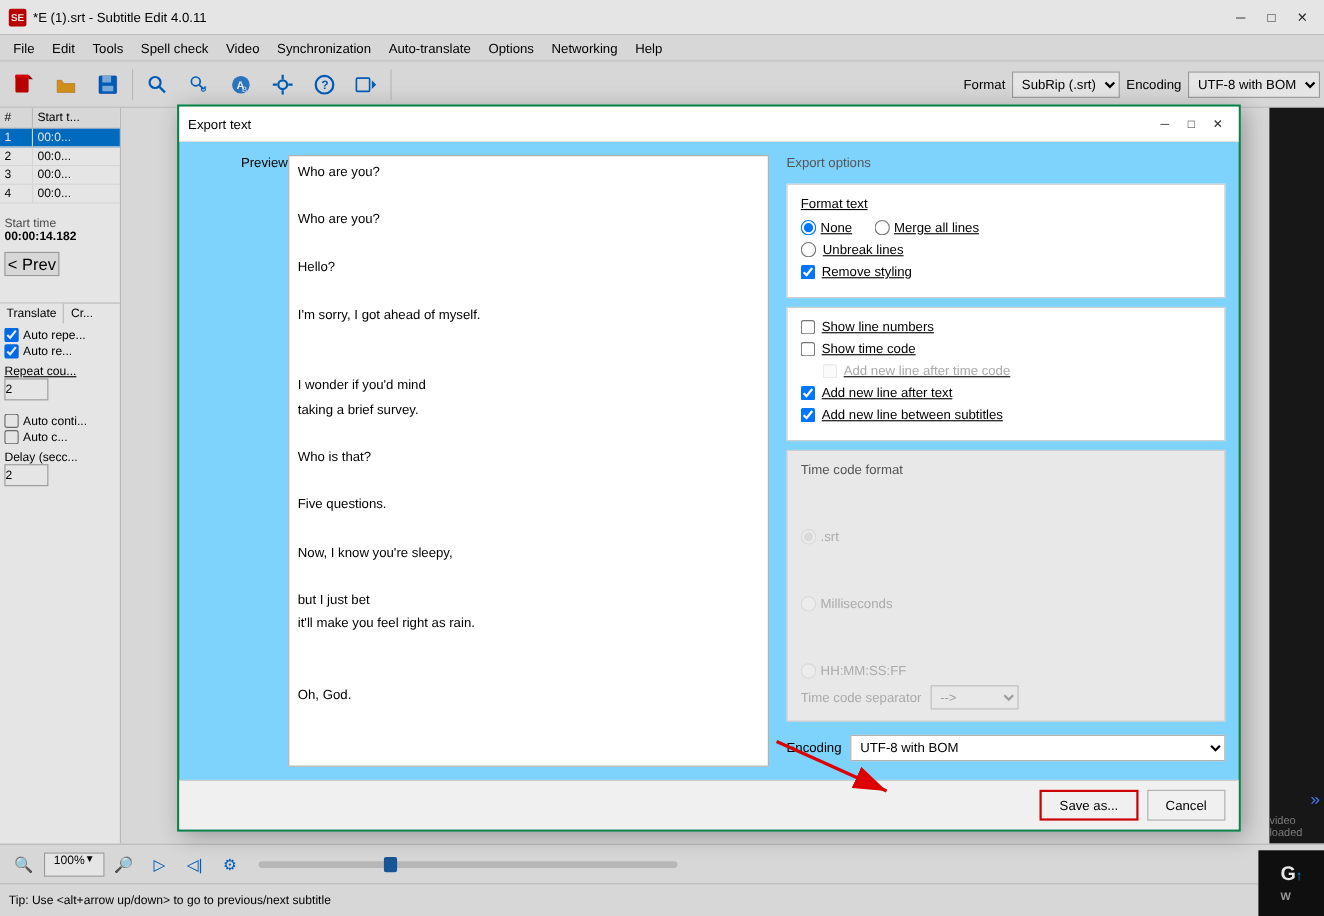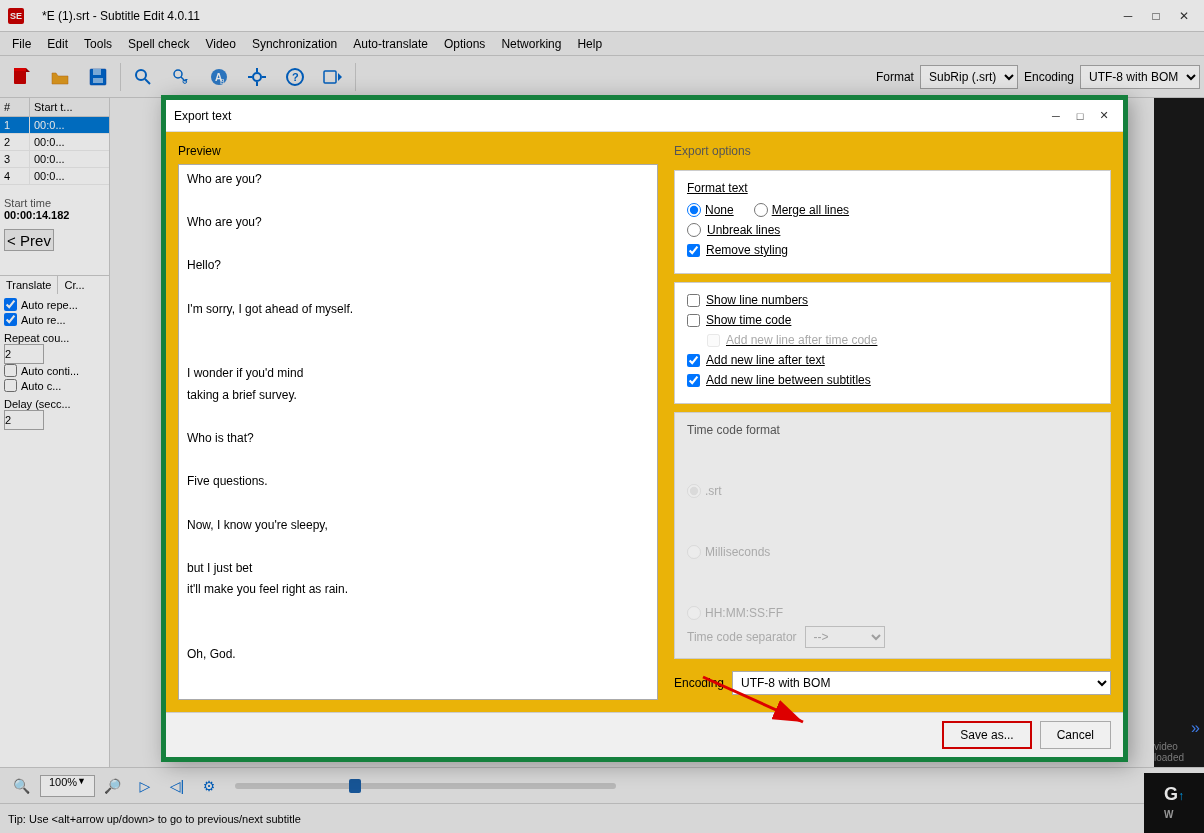--- a/index.html
+++ b/index.html
@@ -27,21 +27,21 @@
       height: 32px;
       display: flex;
       align-items: center;
       justify-content: space-between;
       padding: 0 8px;
       border-bottom: 1px solid #ccc;
     }
     .title-bar-left {
       display: flex;
       align-items: center;
-      gap: 18px;
+      gap: 6px;
     }
     .title-bar-icon {
       width: 16px;
       height: 16px;
       background: #c00;
       border-radius: 2px;
       display: flex;
       align-items: center;
       justify-content: center;
       color: white;
@@ -181,22 +181,22 @@
       display: flex;
       align-items: flex-start;
       justify-content: center;
       padding-top: 95px;
       padding-left: 85px;
     }
 
     
     .dialog {
       width: 967px;
-      background: #eab308;
-      border: 5px solid #15803d;
+      background: #7dd3fc;
+      border: 2px solid #15803d;
       box-shadow: 4px 4px 20px rgba(0,0,0,0.3);
     }
     .dialog-title-bar {
       background: #fff;
       height: 32px;
       display: flex;
       align-items: center;
       justify-content: space-between;
       padding: 0 8px;
       border-bottom: 1px solid #ddd;
@@ -226,21 +226,22 @@
       display: flex;
       padding: 12px;
       gap: 16px;
       height: 580px;
     }
 
     
     .preview-panel {
       width: 480px;
       display: flex;
-      flex-direction: column;
+      flex-direction: row;
+      margin-left: 44px;
     }
     .preview-label {
       font-size: 12px;
       margin-bottom: 6px;
       font-weight: normal;
     }
     .preview-text-area {
       flex: 1;
       background: white;
       border: 1px solid #aaa;
@@ -567,21 +568,21 @@
 
       <div style="padding:4px; font-size:11px;">
         <div style="display:flex;align-items:center;gap:4px;margin-bottom:2px;">
           <input type="checkbox" checked="" style="">
           <span>Auto repe...</span>
         </div>
         <div style="display:flex;align-items:center;gap:4px;margin-bottom:6px;">
           <input type="checkbox" checked="" style="">
           <span>Auto re...</span>
         </div>
-        <div style="margin-bottom:0;">
+        <div style="margin-bottom:12px;text-decoration:underline;">
           <div>Repeat cou...</div>
           <input type="text" value="2" style="width: 40px; height: 20px; font-size: 11px; border: 1px solid rgb(170, 170, 170);">
         </div>
         <div style="display:flex;align-items:center;gap:4px;margin-bottom:2px;">
           <input type="checkbox" style="">
           <span>Auto conti...</span>
         </div>
         <div style="display:flex;align-items:center;gap:4px;margin-bottom:6px;">
           <input type="checkbox" style="">
           <span>Auto c...</span>

